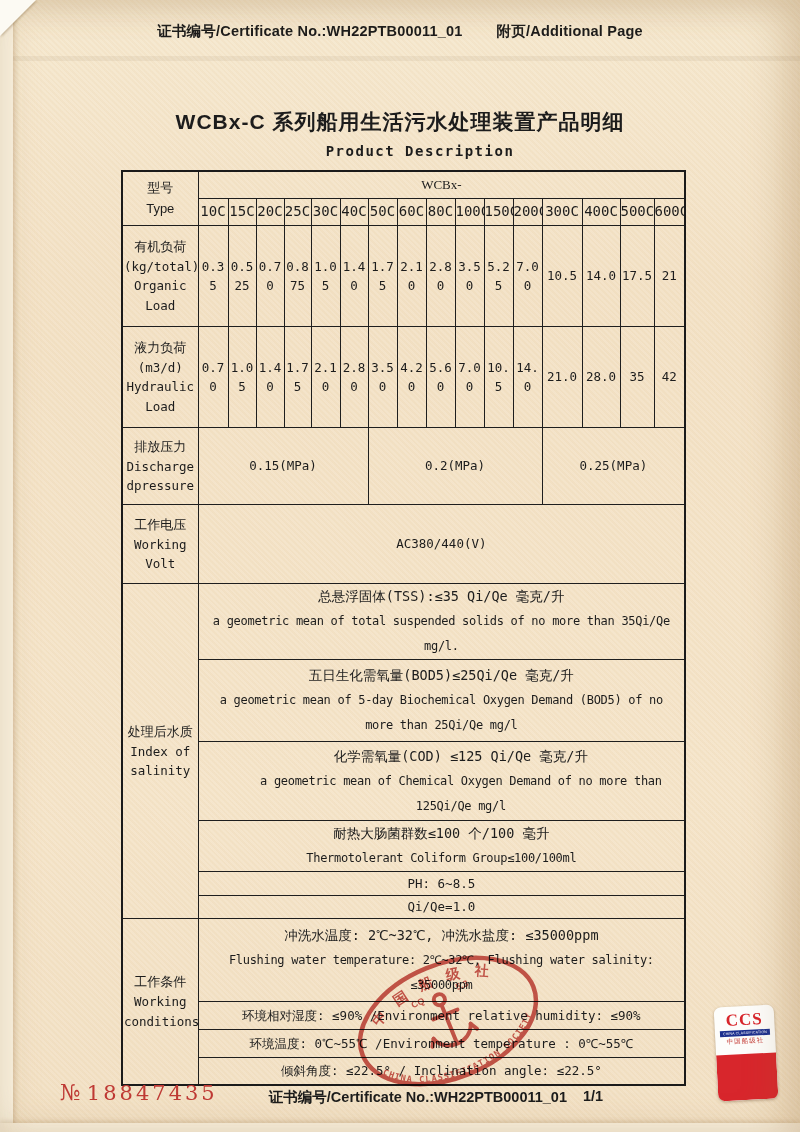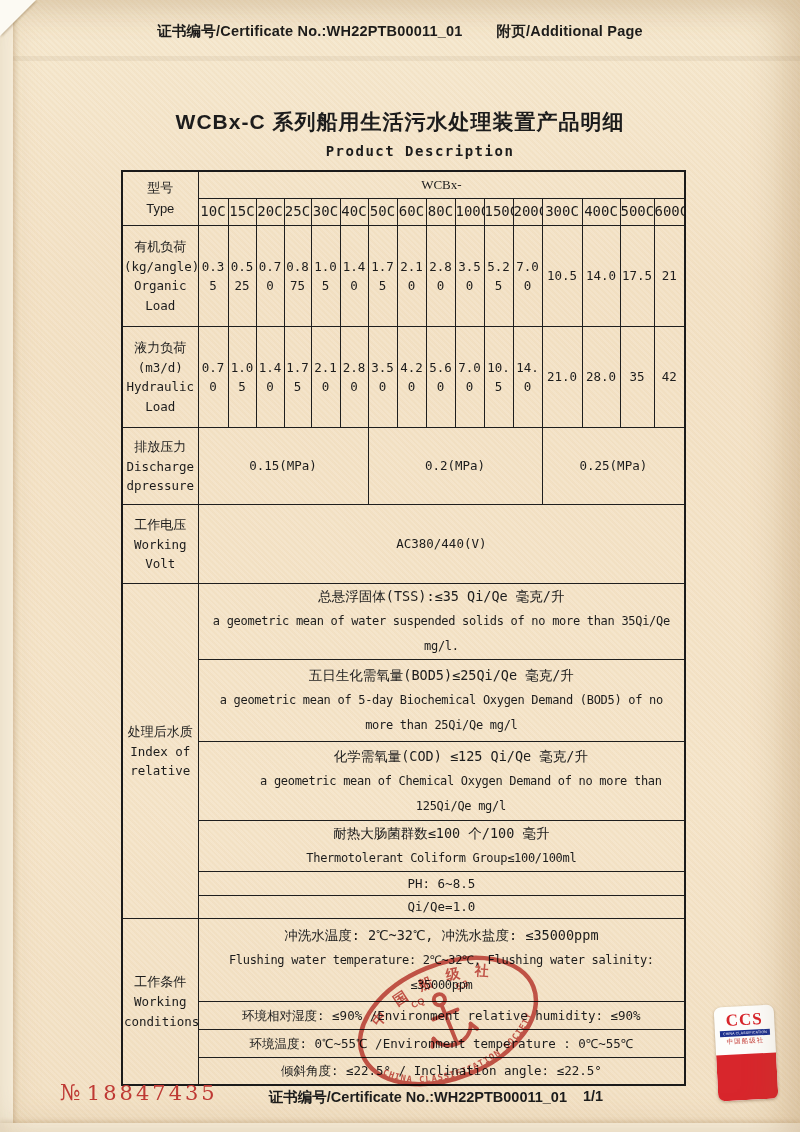--- a/index.html
+++ b/index.html
@@ -128,21 +128,21 @@
       <td>150C</td>
       <td>200C</td>
       <td>300C</td>
       <td>400C</td>
       <td>500C</td>
       <td>600C</td>
     </tr>
     <tr class="r-organic">
       <td class="lbl">
         <div class="cn">有机负荷</div>
-        <div>(kg/angle)</div>
+        <div>(kg/total)</div>
         <div>Organic</div>
         <div>Load</div>
       </td>
       <td class="num">0.35</td>
       <td class="num">0.525</td>
       <td class="num">0.70</td>
       <td class="num">0.875</td>
       <td class="num">1.05</td>
       <td class="num">1.40</td>
       <td class="num">1.75</td>
@@ -195,25 +195,25 @@
         <div class="cn">工作电压</div>
         <div>Working</div>
         <div>Volt</div>
       </td>
       <td class="wide" colspan="16">AC380/440(V)</td>
     </tr>
     <tr class="r-tss">
       <td class="lbl" rowspan="6">
         <div class="cn">处理后水质</div>
         <div>Index of</div>
-        <div>relative</div>
+        <div>salinity</div>
       </td>
       <td colspan="16">
         <div class="ln-cn">总悬浮固体(TSS):≤35 Qi/Qe 毫克/升</div>
-        <div class="ln-en">a geometric mean of water suspended solids of no more than 35Qi/Qe</div>
+        <div class="ln-en">a geometric mean of total suspended solids of no more than 35Qi/Qe</div>
         <div class="ln-en">mg/l.</div>
       </td>
     </tr>
     <tr class="r-bod">
       <td colspan="16">
         <div class="ln-cn">五日生化需氧量(BOD5)≤25Qi/Qe 毫克/升</div>
         <div class="ln-en">a geometric mean of 5-day Biochemical Oxygen Demand (BOD5) of no</div>
         <div class="ln-en">more than 25Qi/Qe mg/l</div>
       </td>
     </tr>

